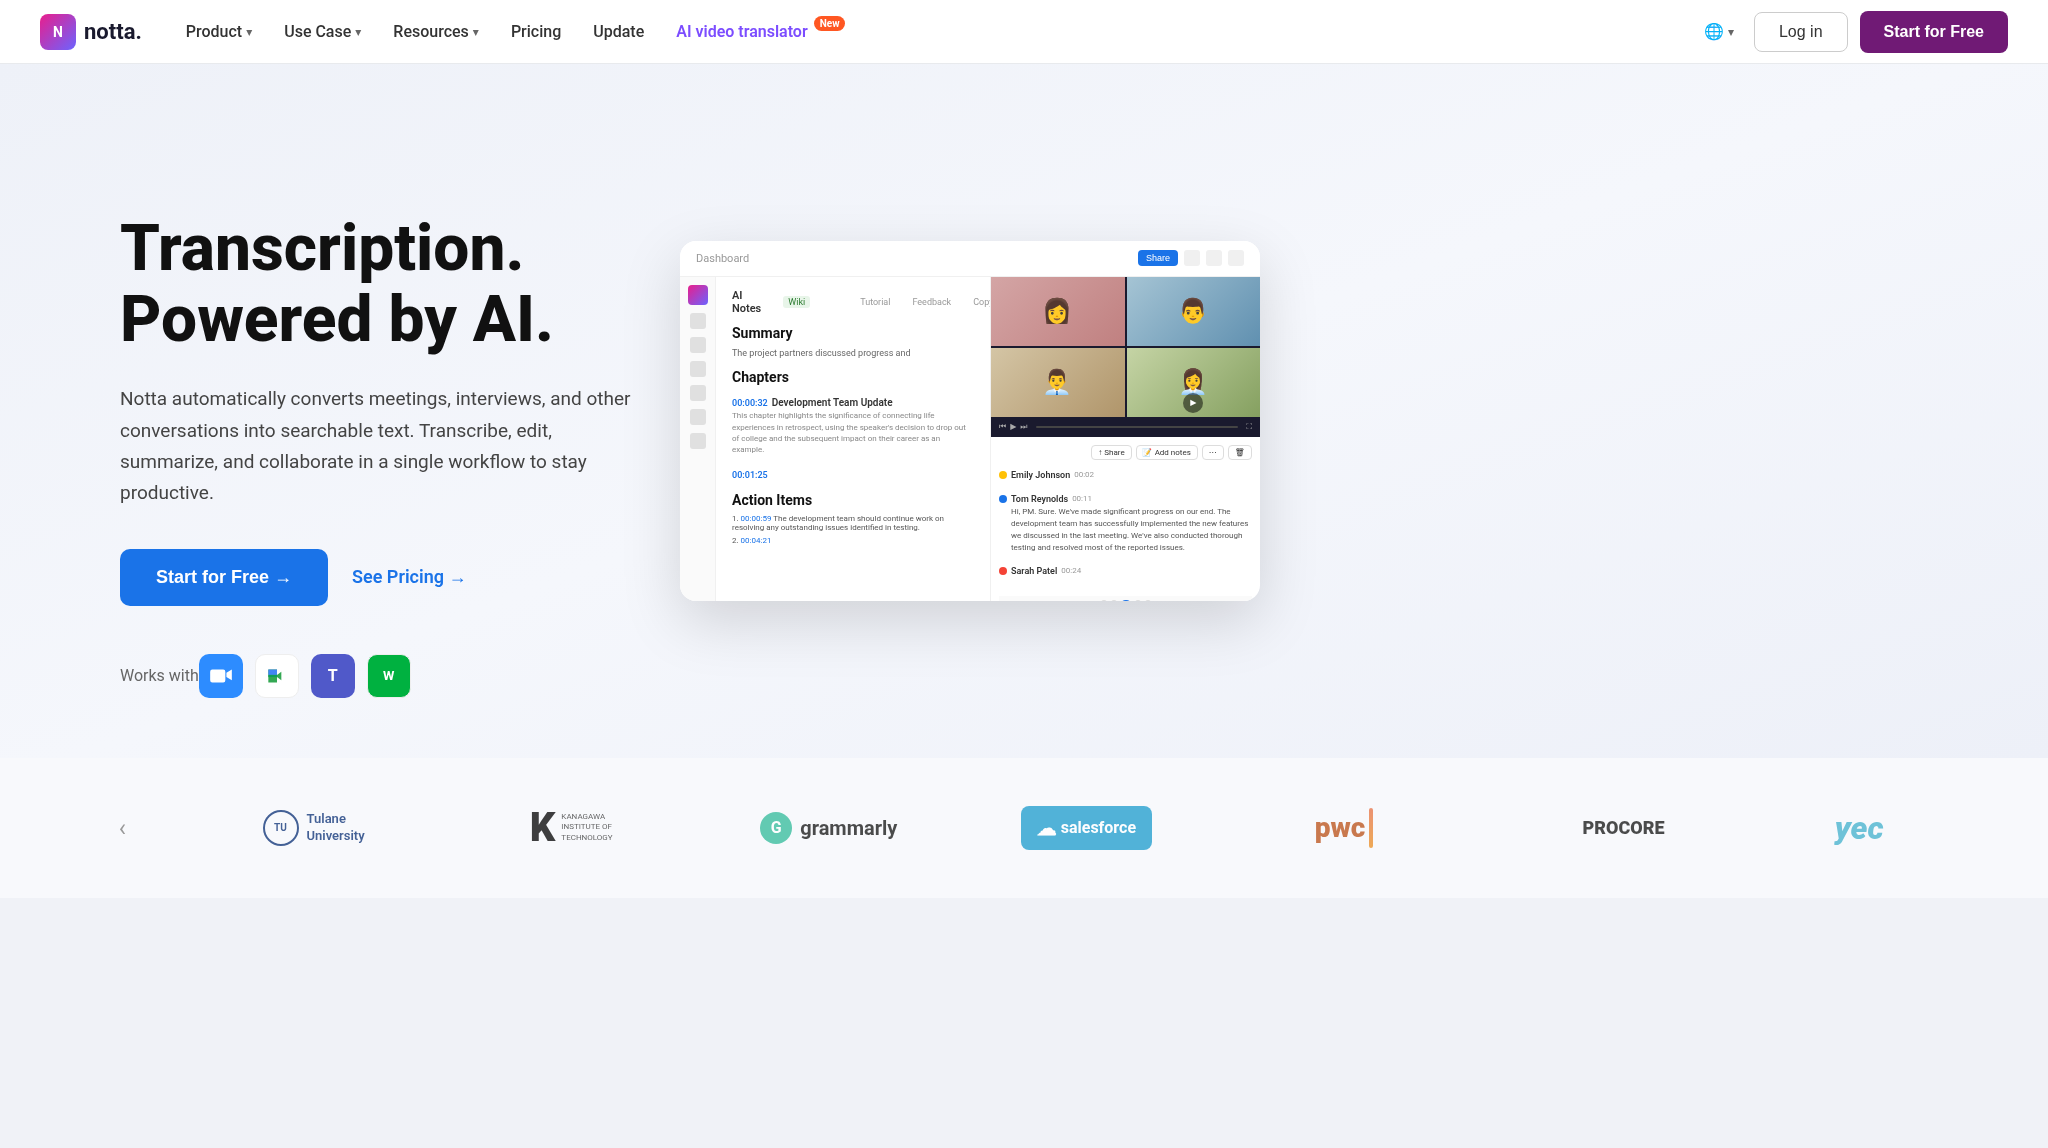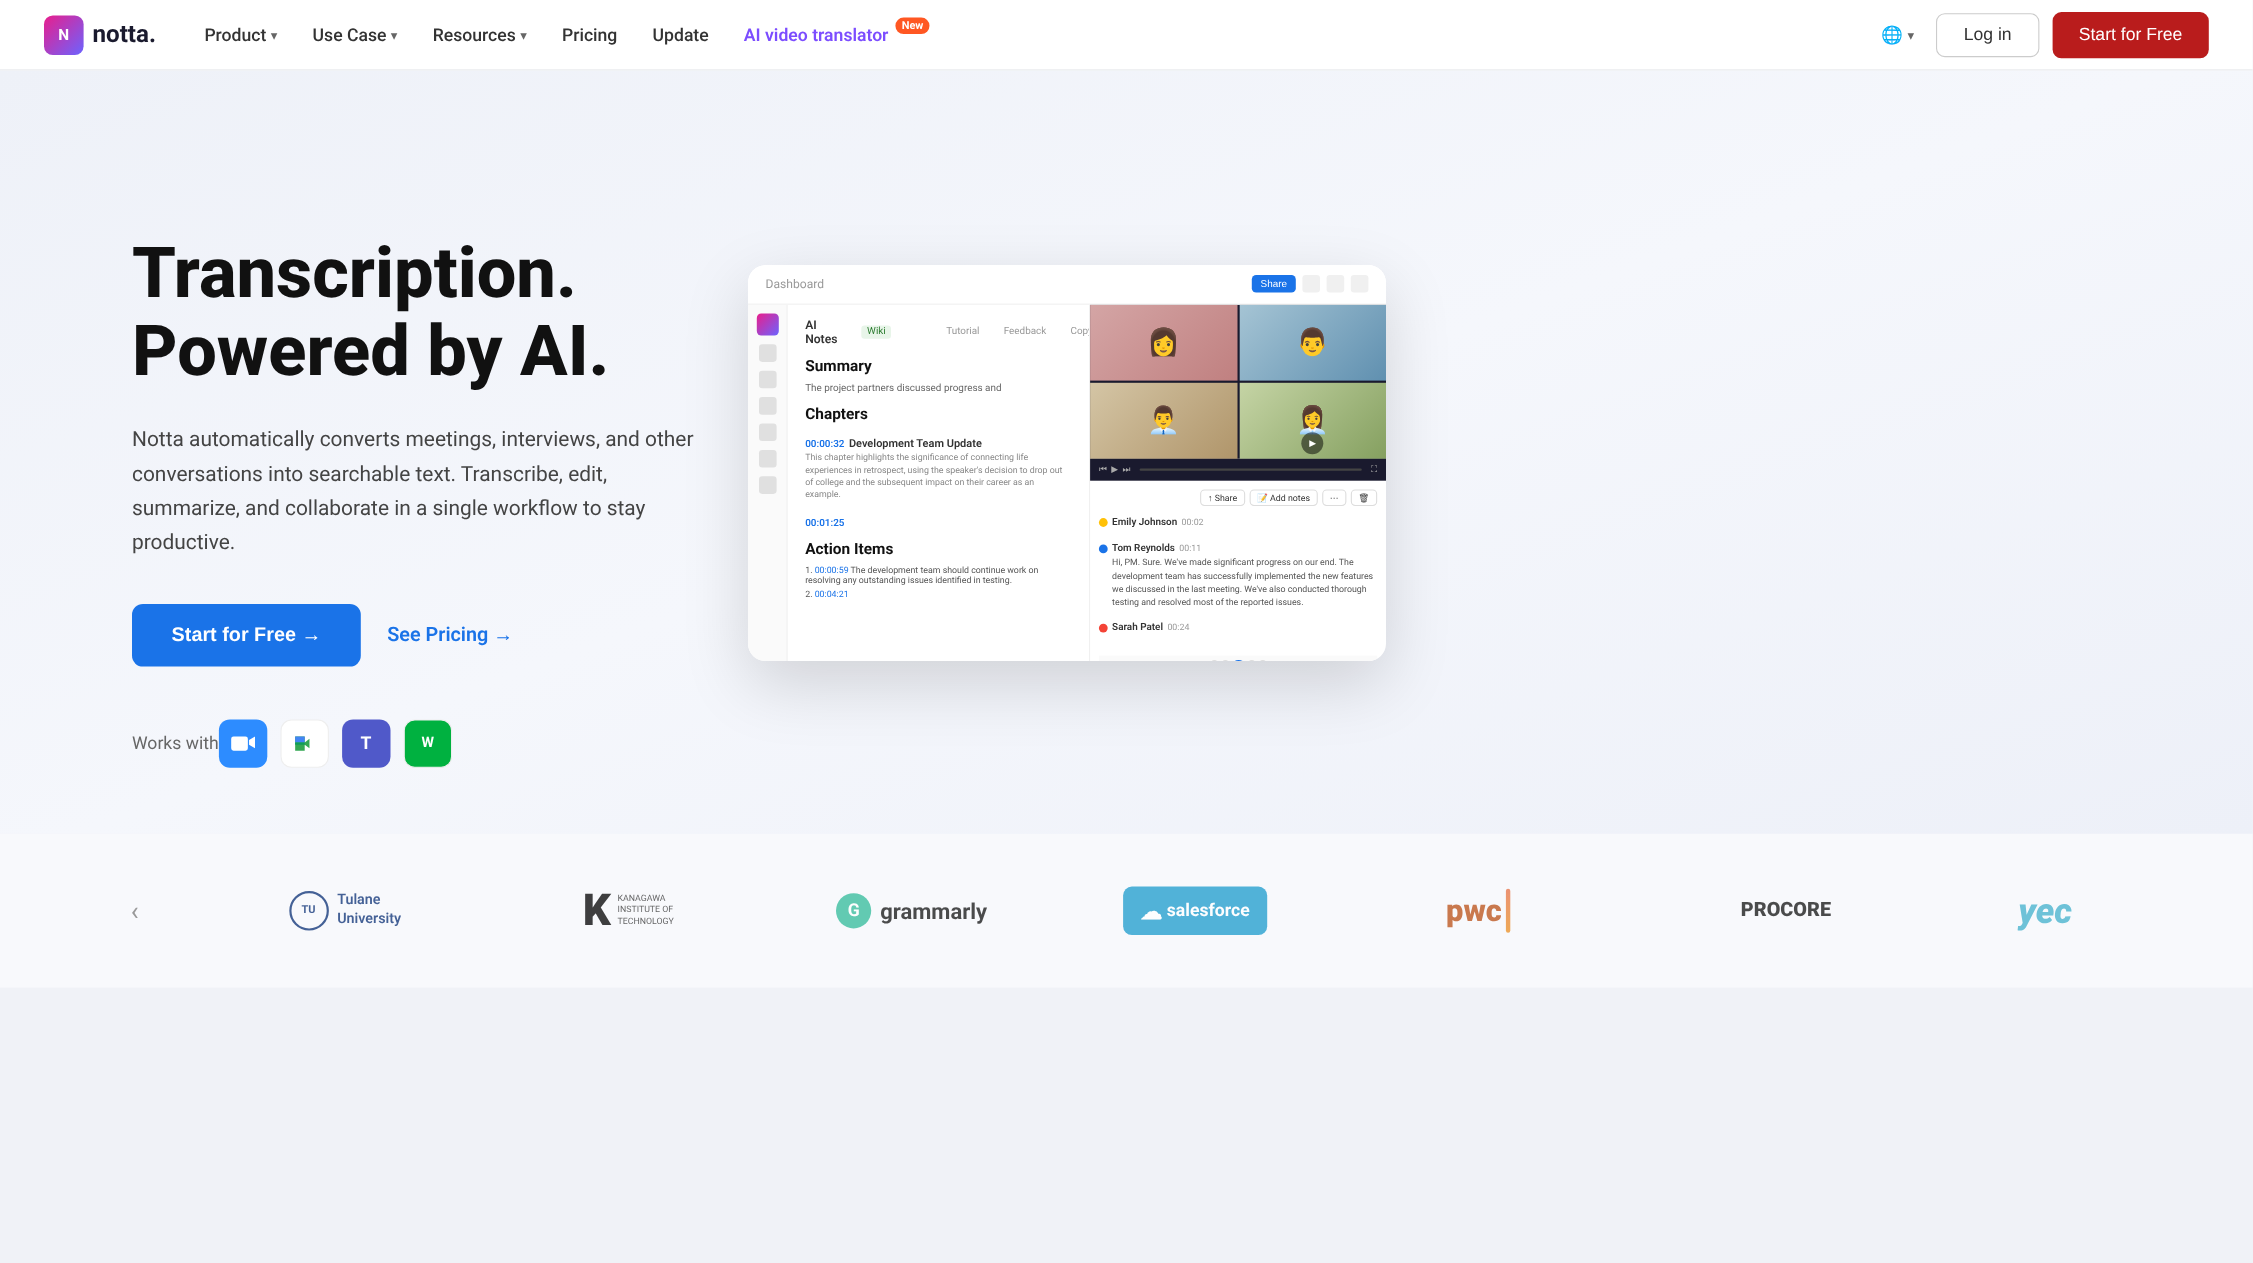--- a/index.html
+++ b/index.html
@@ -41,23 +41,23 @@
       display: flex; align-items: center; gap: 4px;
       border: none; background: none; cursor: pointer; font-size: 16px; color: #333;
       padding: 8px;
     }
     .login-btn {
       border: 1.5px solid #ccc; background: white; color: #333;
       padding: 10px 24px; border-radius: 8px; font-size: 16px; cursor: pointer;
       font-weight: 500;
     }
     .start-btn {
-      background: #b91c1c; color: white;
+      background: #701a75; color: white;
       padding: 12px 24px; border-radius: 8px; font-size: 16px; cursor: pointer;
-      border: none; font-weight: 400;
+      border: none; font-weight: 700;
     }
     .chevron { font-size: 12px; color: #666; }
 
     
     .hero {
       background: linear-gradient(160deg, #eef1f8 0%, #f5f7fc 50%, #edf0f8 100%);
       padding: 80px 80px 60px 120px;
       display: flex; align-items: center; justify-content: space-between;
       min-height: 620px;
     }

